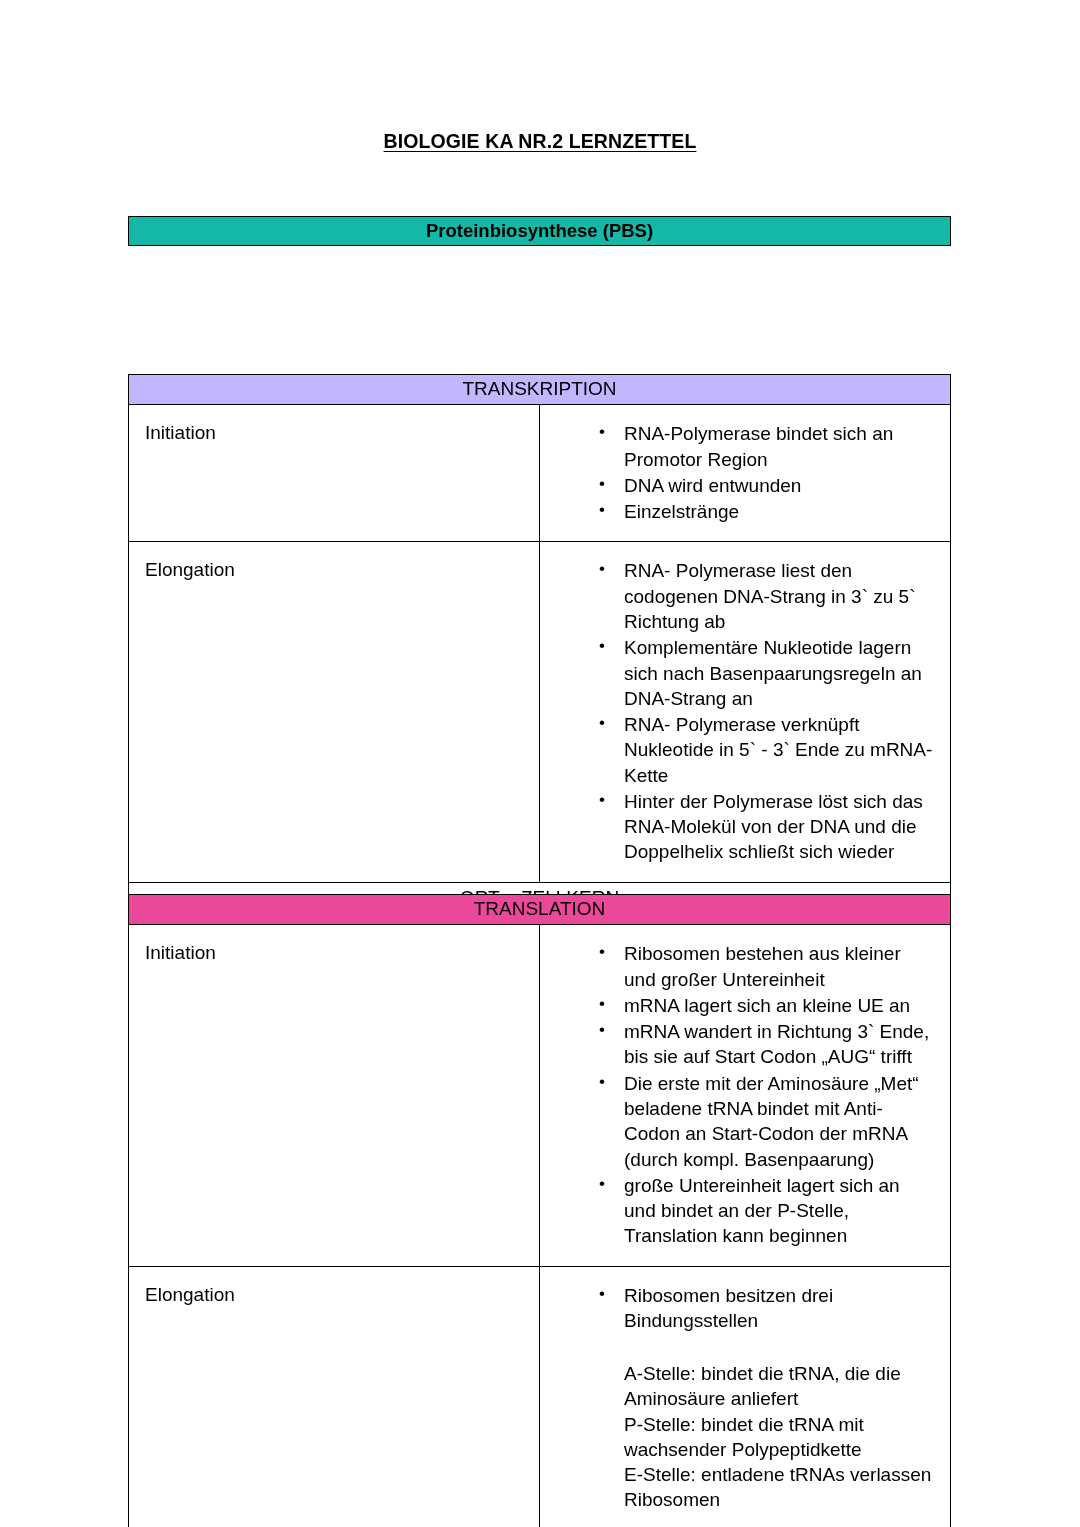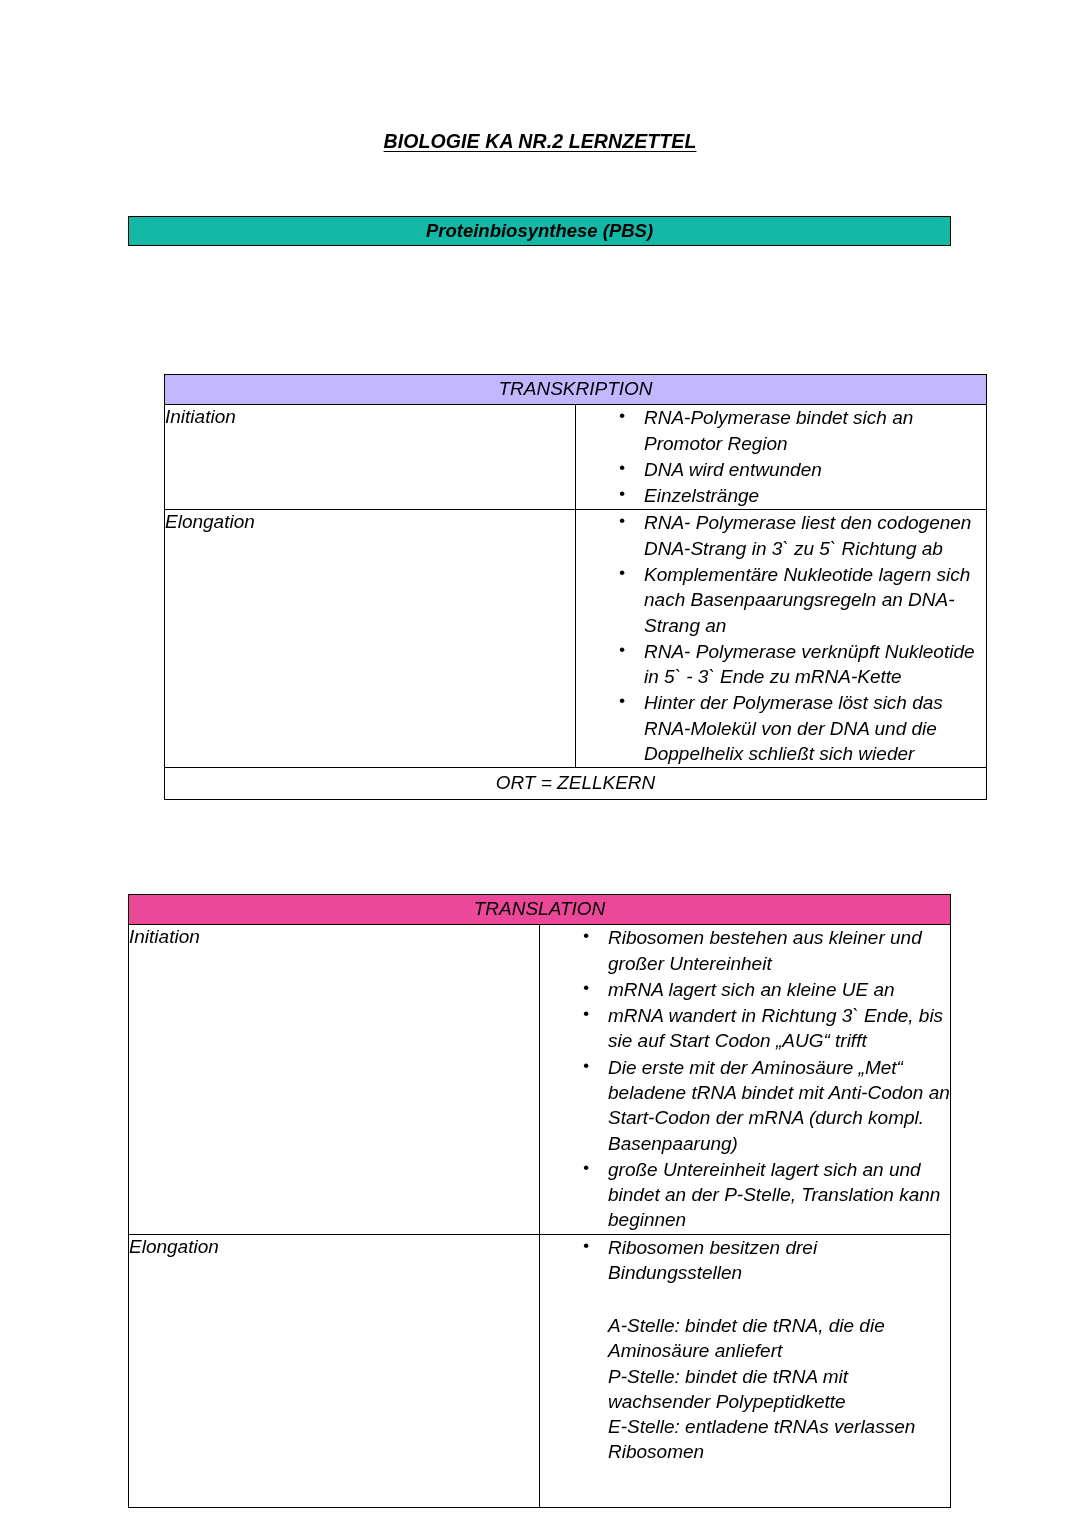--- a/index.html
+++ b/index.html
@@ -14,21 +14,20 @@
     font-family: "Liberation Sans", sans-serif;
     color: #000000;
     position: relative;
     overflow: hidden;
   }
   .page {
     position: relative;
     width: 1080px;
     height: 1232px;
     box-sizing: border-box;
-    font-style: italic;
   }
 
   
   .doc-title {
     position: absolute;
     left: 0;
     top: 130px;
     width: 1080px;
     text-align: center;
     font-size: 19.5px;
@@ -70,26 +69,26 @@
 
   
   .tbl {
     position: absolute;
     left: 128px;
     width: 823px;
     border-collapse: collapse;
     table-layout: fixed;
     box-sizing: border-box;
   }
-  .tbl--transkription { top: 374px; margin-left: 36px; }
+  .tbl--transkription { top: 374px; }
   .tbl--translation   { top: 894px; }
 
   .tbl td, .tbl th {
     border: 1.4px solid #000000;
-    padding: 0;
+    padding: 16px;
     vertical-align: top;
     font-weight: normal;
     box-sizing: border-box;
   }
 
   .tbl .hdr {
     text-align: center;
     font-size: 19px;
     padding: 3px 0 4px 0;
     line-height: 1.18;

